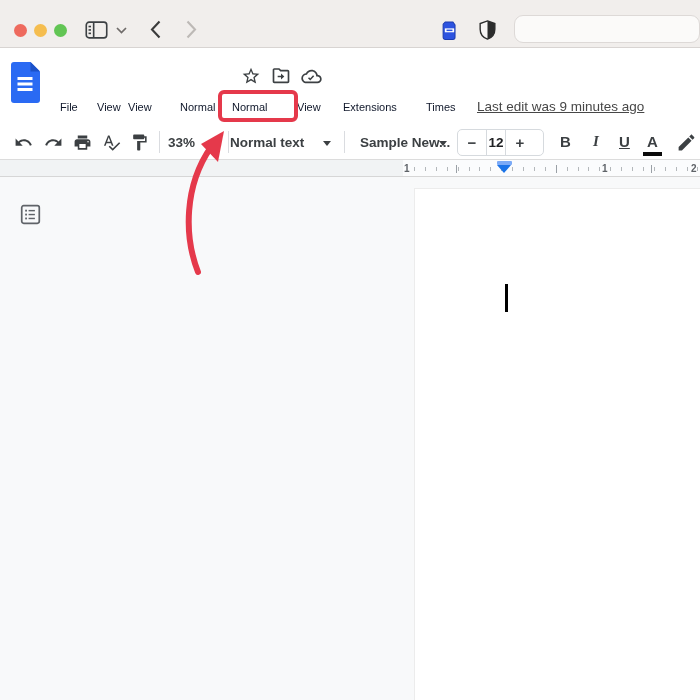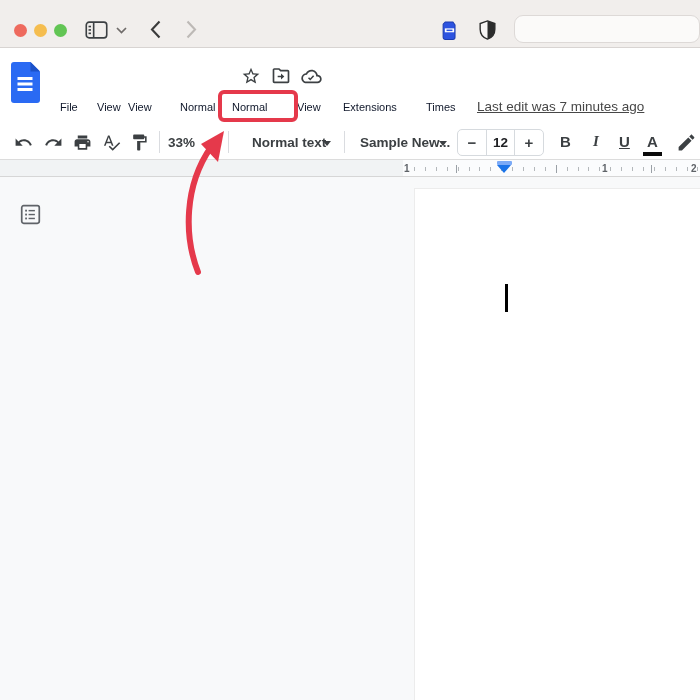--- a/index.html
+++ b/index.html
@@ -30,21 +30,21 @@
   .toolbar { position:absolute; top:125px; left:0; width:700px; height:34px; background:#fff; }
   .tb-icon { position:absolute; top:8px; width:19px; height:19px; }
   .tb-sep { position:absolute; top:6px; width:1px; height:22px; background:#dadce0; }
   .tb-text { position:absolute; top:10px; font-size:13.5px; font-weight:600; color:#3c4043; }
   .tb-caret { position:absolute; top:16px; width:0; height:0;
     border-left:4.5px solid transparent; border-right:4.5px solid transparent;
     border-top:5px solid #3c4043; }
   .size-group { position:absolute; left:457px; top:4px; width:87px; height:27px;
     border:1px solid #d6dade; border-radius:5px; display:flex; align-items:center; }
   .size-btn { width:28px; text-align:center; font-size:15px; font-weight:600; color:#3c4043; }
-  .size-val { width:29px; text-align:center; font-size:13.5px; font-weight:600; color:#202124;
+  .size-val { width:20px; text-align:center; font-size:13.5px; font-weight:600; color:#202124;
     border-left:1px solid #d6dade; border-right:1px solid #d6dade; line-height:25px; height:25px; }
   .fmt-btn { position:absolute; top:8px; font-size:15px; font-weight:700; color:#3c4043; }
   .color-bar { position:absolute; left:643px; top:27px; width:19px; height:3.5px; background:#0b0b0b; }
 
   
   .ruler { position:absolute; top:159px; left:0; width:700px; height:18px;
     background:#fbfcfd; border-top:1px solid #dcdcdc; border-bottom:1px solid #d6d6d6; }
   .ruler-shade { position:absolute; left:0; top:0; width:403px; height:100%; background:#f1f3f4; }
   .ruler-label { position:absolute; top:3px; font-size:10px; font-weight:700; color:#5f6368; }
   .ticks { position:absolute; left:414px; top:7px; width:286px; height:4px;
@@ -130,21 +130,21 @@
 
   <span class="menu-item" style="left:60px">File</span>
   <span class="menu-item" style="left:97px">View</span>
   <span class="menu-item" style="left:128px">View</span>
   <span class="menu-item" style="left:180px">Normal</span>
   <span class="menu-item" style="left:232px">Normal</span>
   <span class="menu-item" style="left:297px">View</span>
   <span class="menu-item" style="left:343px">Extensions</span>
   <span class="menu-item" style="left:426px">Times</span>
 
-  <span class="last-edit">Last edit was 7 minutes ago</span>
+  <span class="last-edit">Last edit was 9 minutes ago</span>
 </div>
 
 <div class="toolbar">
   <svg class="tb-icon" style="left:14px" viewBox="0 0 24 24">
     <path fill="#3c4043" d="M12.5 8c-2.65 0-5.05.99-6.9 2.6L2 7v9h9l-3.62-3.62c1.39-1.16 3.16-1.88 5.12-1.88 3.54 0 6.55 2.31 7.6 5.5l2.37-.78C21.08 11.03 17.15 8 12.5 8z"></path>
   </svg>
   <svg class="tb-icon" style="left:44px" viewBox="0 0 24 24">
     <path fill="#3c4043" d="M18.4 10.6C16.55 8.99 14.15 8 11.5 8c-4.65 0-8.58 3.03-9.96 7.22L3.9 16c1.05-3.19 4.05-5.5 7.6-5.5 1.95 0 3.73.72 5.12 1.88L13 16h9V7l-3.6 3.6z"></path>
   </svg>
   <svg class="tb-icon" style="left:73px" viewBox="0 0 24 24">
@@ -156,21 +156,21 @@
   <svg class="tb-icon" style="left:130px" viewBox="0 0 24 24">
     <path fill="#3c4043" d="M18 4V3c0-.55-.45-1-1-1H5c-.55 0-1 .45-1 1v4c0 .55.45 1 1 1h12c.55 0 1-.45 1-1V6h1v4H9v11c0 .55.45 1 1 1h2c.55 0 1-.45 1-1v-9h8V4h-3z"></path>
   </svg>
 
   <span class="tb-sep" style="left:159px"></span>
 
   <span class="tb-text" style="left:168px">33%</span>
 
   <span class="tb-sep" style="left:228px"></span>
 
-  <span class="tb-text" style="left:252px">Normal text</span>
+  <span class="tb-text" style="left:230px">Normal text</span>
   <span class="tb-caret" style="left:323px"></span>
 
   <span class="tb-sep" style="left:344px"></span>
 
   <span class="tb-text" style="left:360px">Sample New...</span>
   <span class="tb-caret" style="left:439px"></span>
 
   <div class="size-group">
     <span class="size-btn">−</span>
     <span class="size-val">12</span>

